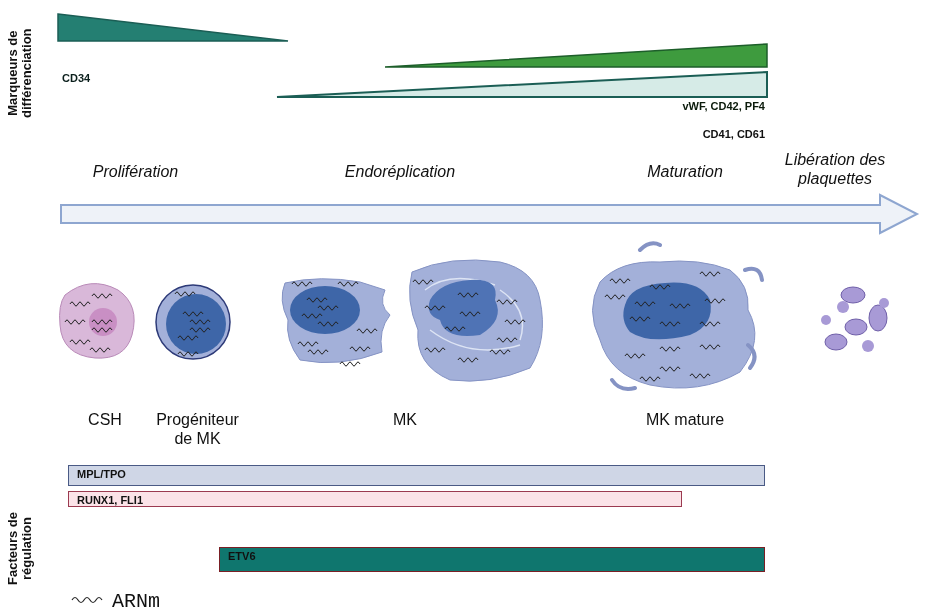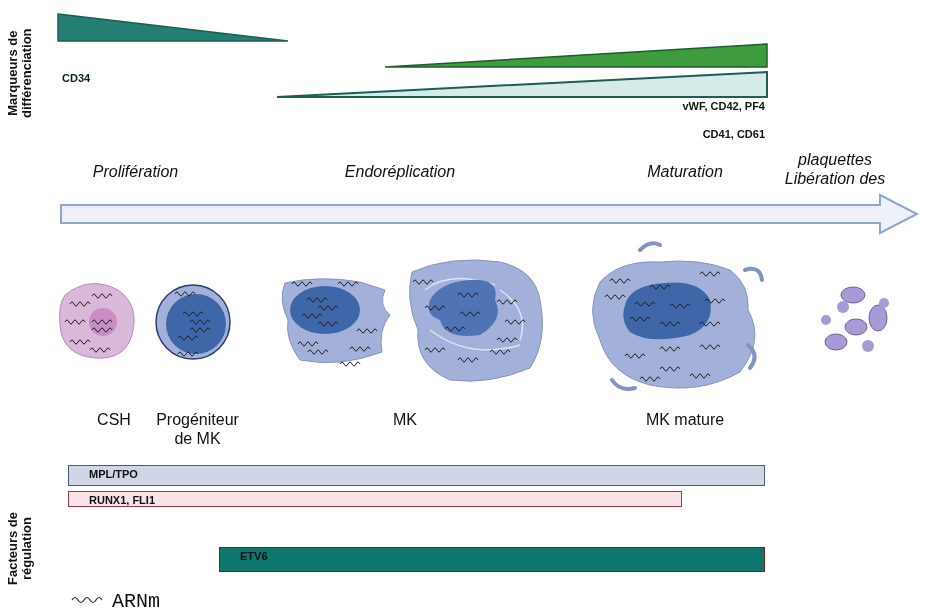--- a/index.html
+++ b/index.html
@@ -2,21 +2,21 @@
 <html><head>
 <meta charset="utf-8">
 <style>
   html, body { margin:0; padding:0; background:#ffffff; }
   body { width:927px; height:616px; position:relative; overflow:hidden; font-family:"Liberation Sans", sans-serif; color:#111; }
   svg { position:absolute; left:0; top:0; }
   .vlabel { position:absolute; font-weight:bold; font-size:13px; line-height:14px; text-align:center; transform-origin:left top; transform:rotate(-90deg); white-space:nowrap; }
   .stage { position:absolute; font-style:italic; font-size:16px; text-align:center; line-height:19px; }
   .cell-label { position:absolute; font-size:16px; text-align:center; line-height:19px; }
   .marker-text { position:absolute; font-weight:bold; font-size:11px;margin-top:48px; }
-  .bar { position:absolute; box-sizing:border-box; font-weight:bold; font-size:11px; line-height:17px; padding-left:20px; }
+  .bar { position:absolute; box-sizing:border-box; font-weight:bold; font-size:11px; line-height:17px; padding-left:8px; }
   .legend { position:absolute; left:70px; top:590px; font-size:20px; display:flex; align-items:flex-start; gap:6px;font-family:Liberation Mono, monospace; }
 </style>
 </head>
 <body>
 
 <div class="vlabel" style="left:6px; top:118px;">
   <div>Marqueurs de</div>
   <div>différenciation</div>
 </div>
 <div class="vlabel" style="left:6px; top:585px;">
@@ -128,25 +128,25 @@
 </svg>
 
 <div class="marker-text" style="left:62px; top:24px; color:#0b1f1c;">CD34</div>
 <div class="marker-text" style="right:162px; top:52px; color:#0b1a0b;">vWF, CD42, PF4</div>
 <div class="marker-text" style="right:162px; top:80px;">CD41, CD61</div>
 
 <div class="stage" style="left:73px; top:162px; width:125px;">Prolifération</div>
 <div class="stage" style="left:320px; top:162px; width:160px;">Endoréplication</div>
 <div class="stage" style="left:625px; top:162px; width:120px;">Maturation</div>
 <div class="stage" style="left:755px; top:150px; width:160px;">
+  <div>Libération des</div>
   <div>plaquettes</div>
-  <div>Libération des</div>
 </div>
 
-<div class="cell-label" style="left:84px; top:410px; width:60px;">CSH</div>
+<div class="cell-label" style="left:75px; top:410px; width:60px;">CSH</div>
 <div class="cell-label" style="left:140px; top:410px; width:115px;">
   <div>Progéniteur</div>
   <div>de MK</div>
 </div>
 <div class="cell-label" style="left:370px; top:410px; width:70px;">MK</div>
 <div class="cell-label" style="left:625px; top:410px; width:120px;">MK mature</div>
 
 <div class="bar" style="left:68px; top:465px; width:697px; height:21px; background:#cfd6e6; border:1.5px solid #4a5a85;">MPL/TPO</div>
 <div class="bar" style="left:68px; top:491px; width:614px; height:16px; background:#fbe3e8; border:1.5px solid #9b3a50;">RUNX1, FLI1</div>
 <div class="bar" style="left:219px; top:515px; width:546px; height:25px; background:#0f766e; border:1.5px solid #7a1f25;margin-top:32px;">ETV6</div>

